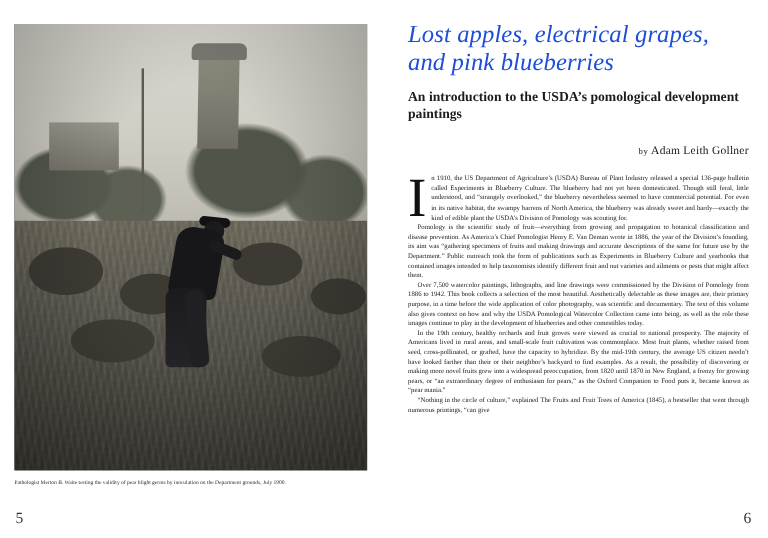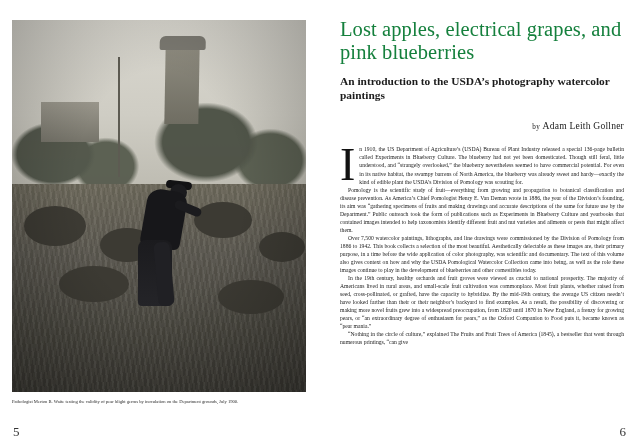--- a/index.html
+++ b/index.html
@@ -201,21 +201,22 @@
     box-sizing: border-box;
     padding: 18px 16px 8px 20px;
     position: relative;
   }
   .headline {
     font-size: 20.5px;
     line-height: 1.12;
     font-weight: normal;
     letter-spacing: .1px;
     margin: 0 0 10px 0;
-    color: #15803d;
+    color: #1d4ed8;
+    font-style: italic;
   }
   .subhead {
     font-size: 11.4px;
     line-height: 1.25;
     margin: 0 0 18px 0;
     color: #1c1c1c;
   }
   .byline {
     text-align: right;
     font-size: 9.6px;
@@ -278,21 +279,21 @@
         <div class="fig-leg2"></div>
       </div>
       <div class="vignette"></div>
     </div>
     <div class="caption">Pathologist Merton B. Waite testing the validity of pear blight germs by inoculation on the Department grounds, July 1900.</div>
     <div class="folio folio-left">5</div>
   </div>
 
   <div class="page-right">
     <h1 class="headline">Lost apples, electrical grapes, and pink blueberries</h1>
-    <h2 class="subhead">An introduction to the USDA’s photography watercolor paintings</h2>
+    <h2 class="subhead">An introduction to the USDA’s pomological development paintings</h2>
     <div class="byline">
       <span class="by">by</span>
       <span>Adam Leith Gollner</span>
     </div>
     <div class="body-col">
       <p class="first"><span class="dropcap">I</span><span>n 1910, the US Department of Agriculture’s (USDA) Bureau of Plant Industry released a special 136-page bulletin called Experiments in Blueberry Culture. The blueberry had not yet been domesticated. Though still feral, little understood, and “strangely overlooked,” the blueberry nevertheless seemed to have commercial potential. For even in its native habitat, the swampy barrens of North America, the blueberry was already sweet and hardy—exactly the kind of edible plant the USDA’s Division of Pomology was scouting for.</span></p>
       <p>Pomology is the scientific study of fruit—everything from growing and propagation to botanical classification and disease prevention. As America’s Chief Pomologist Henry E. Van Deman wrote in 1886, the year of the Division’s founding, its aim was “gathering specimens of fruits and making drawings and accurate descriptions of the same for future use by the Department.” Public outreach took the form of publications such as Experiments in Blueberry Culture and yearbooks that contained images intended to help taxonomists identify different fruit and nut varieties and ailments or pests that might affect them.</p>
       <p>Over 7,500 watercolor paintings, lithographs, and line drawings were commissioned by the Division of Pomology from 1886 to 1942. This book collects a selection of the most beautiful. Aesthetically delectable as these images are, their primary purpose, in a time before the wide application of color photography, was scientific and documentary. The text of this volume also gives context on how and why the USDA Pomological Watercolor Collection came into being, as well as the role these images continue to play in the development of blueberries and other comestibles today.</p>
       <p>In the 19th century, healthy orchards and fruit groves were viewed as crucial to national prosperity. The majority of Americans lived in rural areas, and small-scale fruit cultivation was commonplace. Most fruit plants, whether raised from seed, cross-pollinated, or grafted, have the capacity to hybridize. By the mid-19th century, the average US citizen needn’t have looked farther than their or their neighbor’s backyard to find examples. As a result, the possibility of discovering or making more novel fruits grew into a widespread preoccupation, from 1820 until 1870 in New England, a frenzy for growing pears, or “an extraordinary degree of enthusiasm for pears,” as the Oxford Companion to Food puts it, became known as “pear mania.”</p>
       <p>“Nothing in the circle of culture,” explained The Fruits and Fruit Trees of America (1845), a bestseller that went through numerous printings, “can give</p>

